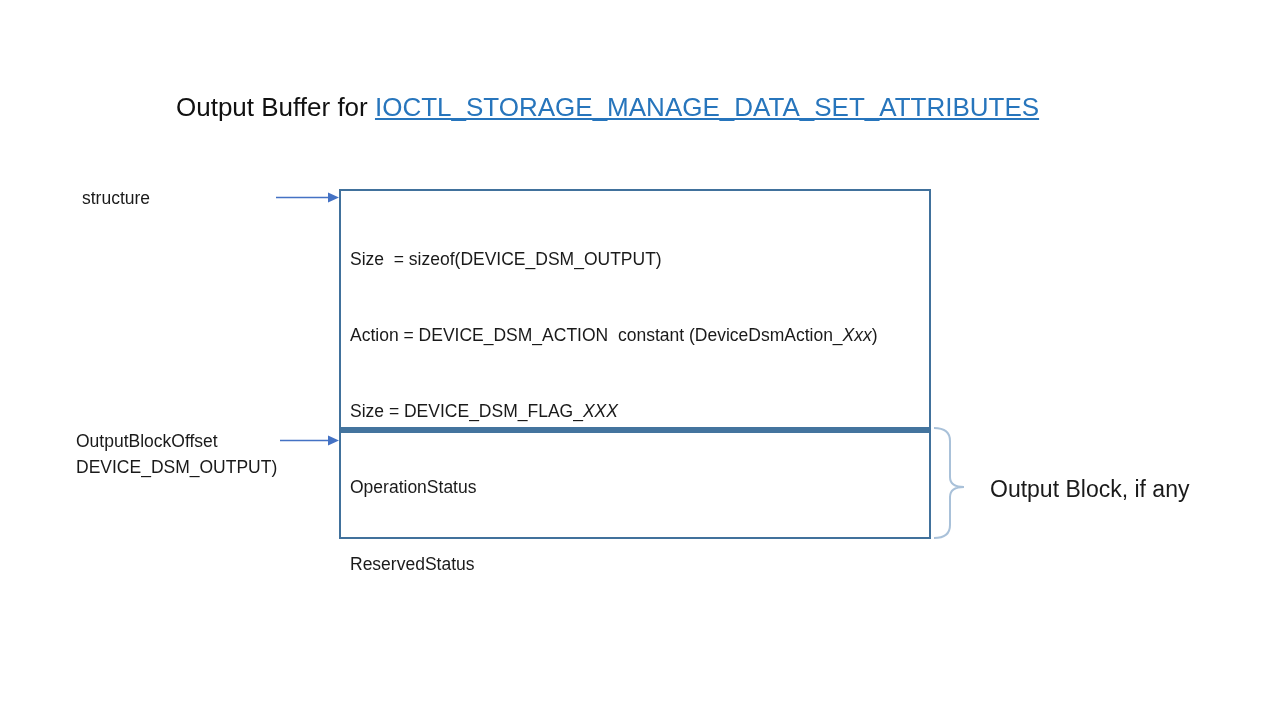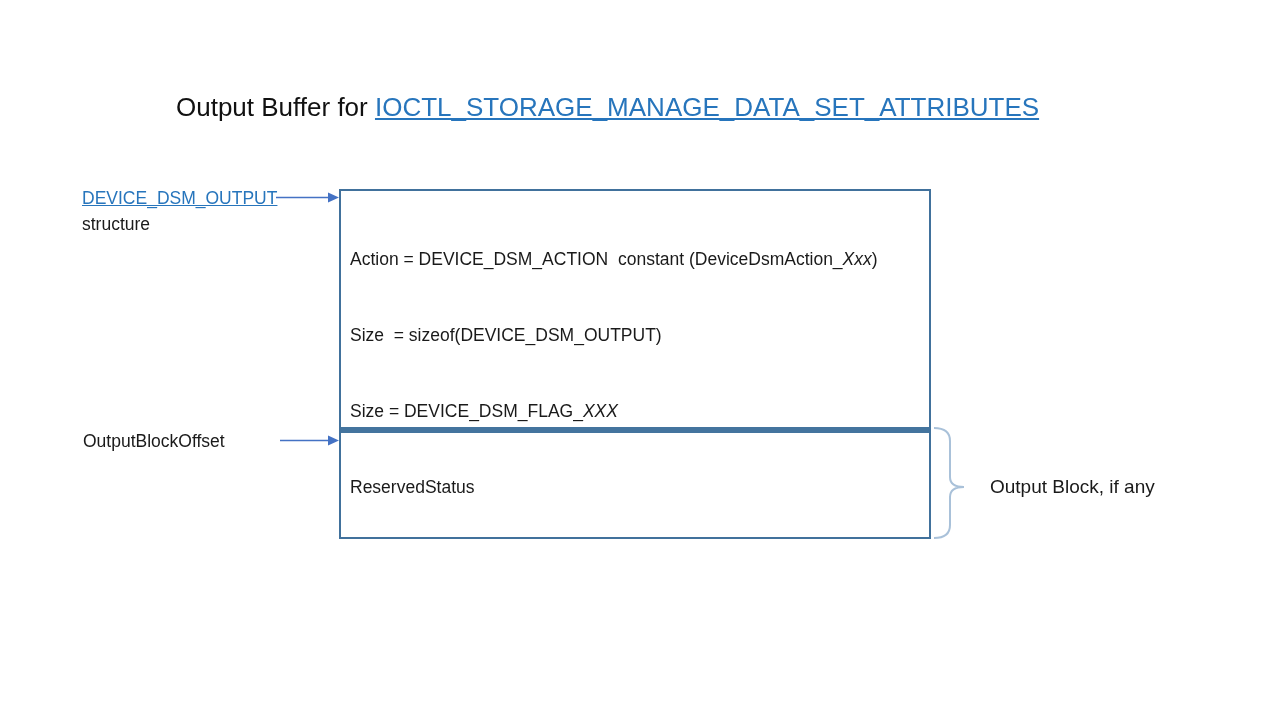--- a/index.html
+++ b/index.html
@@ -50,60 +50,61 @@
     background: #44749E;
   }
 
   
   .label-block {
     font-size: 17.5px;
     line-height: 26px;
     color: #1a1a1a;
   }
   .lbl-structure { left: 82px; top: 185px; }
-  .lbl-offset { left: 83px; top: 428px; }
+  .lbl-offset { left: 76px; top: 428px; }
 
   
   .lbl-output-block {
     left: 990px; top: 476px;
-    font-size: 19px;
+    font-size: 23px;
     color: #1a1a1a;
   }
 
   svg { display: block; }
 </style>
 </head>
 <body>
 
 <div class="abs title"><span>Output Buffer for </span><span class="link">IOCTL_STORAGE_MANAGE_DATA_SET_ATTRIBUTES</span></div>
 
 <div class="abs label-block lbl-structure">
-  <div><span class="link">DEVICE_DSM_OUTPUT</span></div>
   <div>structure</div>
 </div>
 
 <svg class="abs" style="left:276px; top:191px;" width="64" height="13">
   <line x1="0" y1="6.5" x2="53" y2="6.5" stroke="#4472C4" stroke-width="1.6"></line>
   <polygon points="52,1.5 63,6.5 52,11.5" fill="#4472C4"></polygon>
 </svg>
 
 <div class="abs struct-box">
   <div class="fields">
+    <div class="field-row"><span>Size  = sizeof(DEVICE_DSM_OUTPUT)</span><i></i><span></span></div>
     <div class="field-row"><span>Action = DEVICE_DSM_ACTION  constant (DeviceDsmAction_</span><i>Xxx</i><span>)</span></div>
-    <div class="field-row"><span>Size  = sizeof(DEVICE_DSM_OUTPUT)</span><i></i><span></span></div>
     <div class="field-row"><span>Size = DEVICE_DSM_FLAG_</span><i>XXX</i><span></span></div>
+    <div class="field-row"><span>OperationStatus</span><i></i><span></span></div>
     <div class="field-row"><span>ReservedStatus</span><i></i><span></span></div>
     
     
   </div>
   <div class="divider"></div>
 </div>
 
 <div class="abs label-block lbl-offset">
   <div>OutputBlockOffset</div>
+  <div>DEVICE_DSM_OUTPUT)</div>
 </div>
 
 <svg class="abs" style="left:280px; top:434px;" width="60" height="13">
   <line x1="0" y1="6.5" x2="49" y2="6.5" stroke="#4472C4" stroke-width="1.6"></line>
   <polygon points="48,1.5 59,6.5 48,11.5" fill="#4472C4"></polygon>
 </svg>
 
 <svg class="abs" style="left:930px; top:424px;" width="45" height="122">
   <path d="M 4 4 Q 20 4 20 17 L 20 53 Q 20 63 34 63 Q 20 63 20 73 L 20 101 Q 20 114 4 114" fill="none" stroke="#A9C1D9" stroke-width="2"></path>
 </svg>

